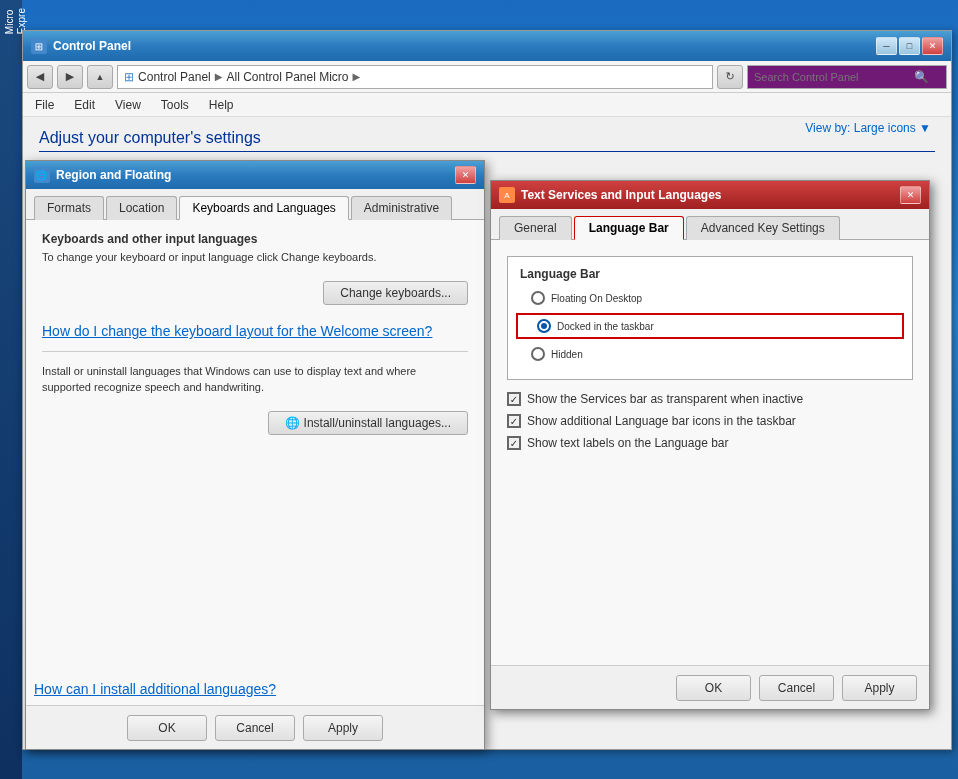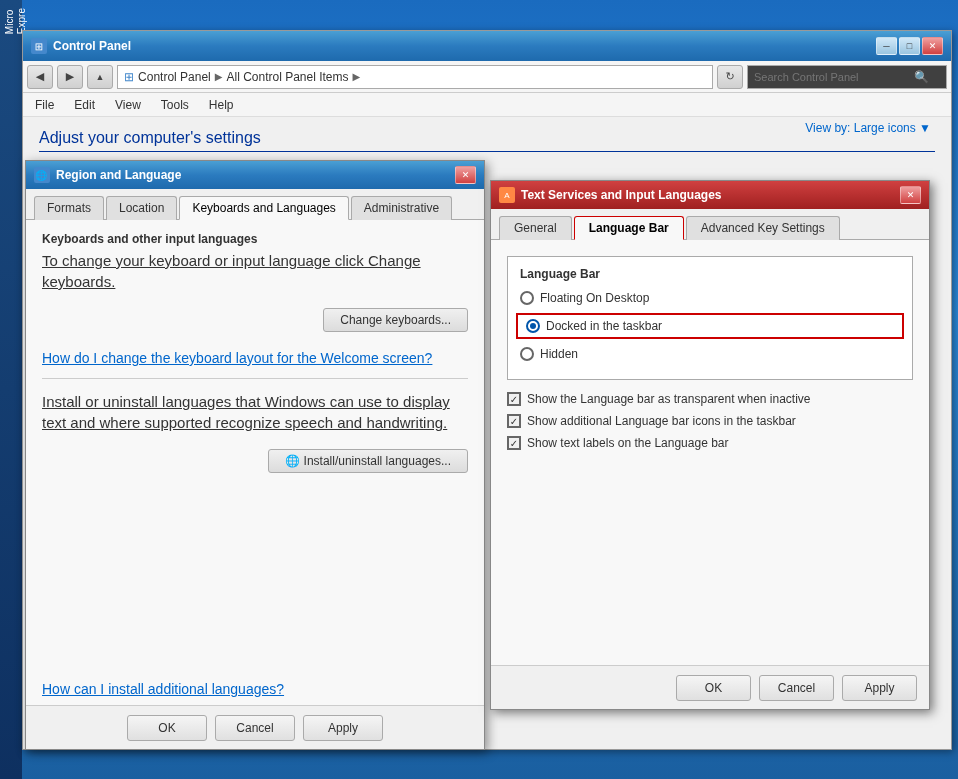--- a/index.html
+++ b/index.html
@@ -105,21 +105,21 @@
 
     .address-arrow {
       color: #666;
       font-size: 10px;
     }
 
     .search-box-cp {
       height: 24px;
       width: 200px;
       border: 1px solid #aaa;
-      background: #404040;
+      background: #701a75;
       display: flex;
       align-items: center;
       padding: 0 6px;
     }
 
     .search-box-cp input {
       border: none;
       outline: none;
       font-size: 11px;
       color: #aaa;
@@ -265,25 +265,24 @@
     }
 
     .section-title {
       font-size: 12px;
       font-weight: bold;
       color: #333;
       margin-bottom: 4px;
     }
 
     .section-desc {
-      font-size: 15px;
+      font-size: 11px;
       color: #333;
       margin-bottom: 10px;
       line-height: 1.4;
-      text-decoration: underline;
     }
 
     .dialog-btn {
       display: inline-block;
       padding: 4px 16px;
       border: 1px solid #aaa;
       background: linear-gradient(180deg, #f0f0f0 0%, #dcdcdc 100%);
       border-radius: 3px;
       cursor: pointer;
       font-size: 12px;
@@ -328,21 +327,21 @@
       font-size: 12px;
       color: #333;
       display: flex;
       align-items: center;
       justify-content: center;
     }
 
     .bottom-link {
       position: absolute;
       bottom: 52px;
-      left: 16px;
+      left: 8px;
     }
 
     
     .ts-dialog {
       position: absolute;
       top: 180px;
       left: 490px;
       width: 440px;
       height: 530px;
       background: #f0f0f0;
@@ -440,23 +439,24 @@
       font-size: 12px;
       font-weight: bold;
       margin-bottom: 10px;
       color: #333;
     }
 
     .radio-option {
       display: flex;
       align-items: center;
       margin-bottom: 8px;
-      font-size: 12px;
+      font-size: 10px;
       color: #333;
       gap: 6px;
+      margin-left: 11px;
     }
 
     .radio-circle {
       width: 14px;
       height: 14px;
       border: 2px solid #666;
       border-radius: 50%;
       flex-shrink: 0;
       display: flex;
       align-items: center;
@@ -585,21 +585,21 @@
   </div>
 
   <div class="cp-addressbar">
     <div class="nav-btn">◀</div>
     <div class="nav-btn">▶</div>
     <div class="nav-btn" style="font-size:9px;">▲</div>
     <div class="address-breadcrumb">
       <span style="color:#4488cc;">⊞</span>
       <span>Control Panel</span>
       <span class="address-arrow">▶</span>
-      <span>All Control Panel Items</span>
+      <span>All Control Panel Micro</span>
       <span class="address-arrow">▶</span>
     </div>
     <div class="nav-btn">↻</div>
     <div class="search-box-cp">
       <input type="text" style="color: rgb(170, 170, 170);" placeholder="Search Control Panel">
       <span style="color:#aaa;">🔍</span>
     </div>
   </div>
 
   <div class="cp-menubar">
@@ -618,21 +618,21 @@
     <span>View by:</span>
     <span style="color:#0066cc; cursor:pointer;">Large icons ▼</span>
   </div>
 
 </div>
 
 <div class="region-dialog">
 
   <div class="dialog-titlebar">
     <div class="dialog-title-icon">🌐</div>
-    <span class="dialog-title-text">Region and Language</span>
+    <span class="dialog-title-text">Region and Floating</span>
     <div class="dialog-close-btn">✕</div>
   </div>
 
   <div class="tabs-container">
     <div class="tab">Formats</div>
     <div class="tab">Location</div>
     <div class="tab active">Keyboards and Languages</div>
     <div class="tab">Administrative</div>
   </div>
 
@@ -711,21 +711,21 @@
       </div>
 
       <div class="radio-option" style="margin-top: 8px;">
         <div class="radio-circle"></div>
         <span>Hidden</span>
       </div>
     </div>
 
     <div class="checkbox-option">
       <div class="checkbox-square checked"></div>
-      <span>Show the Language bar as transparent when inactive</span>
+      <span>Show the Services bar as transparent when inactive</span>
     </div>
 
     <div class="checkbox-option">
       <div class="checkbox-square checked"></div>
       <span>Show additional Language bar icons in the taskbar</span>
     </div>
 
     <div class="checkbox-option">
       <div class="checkbox-square checked"></div>
       <span>Show text labels on the Language bar</span>

